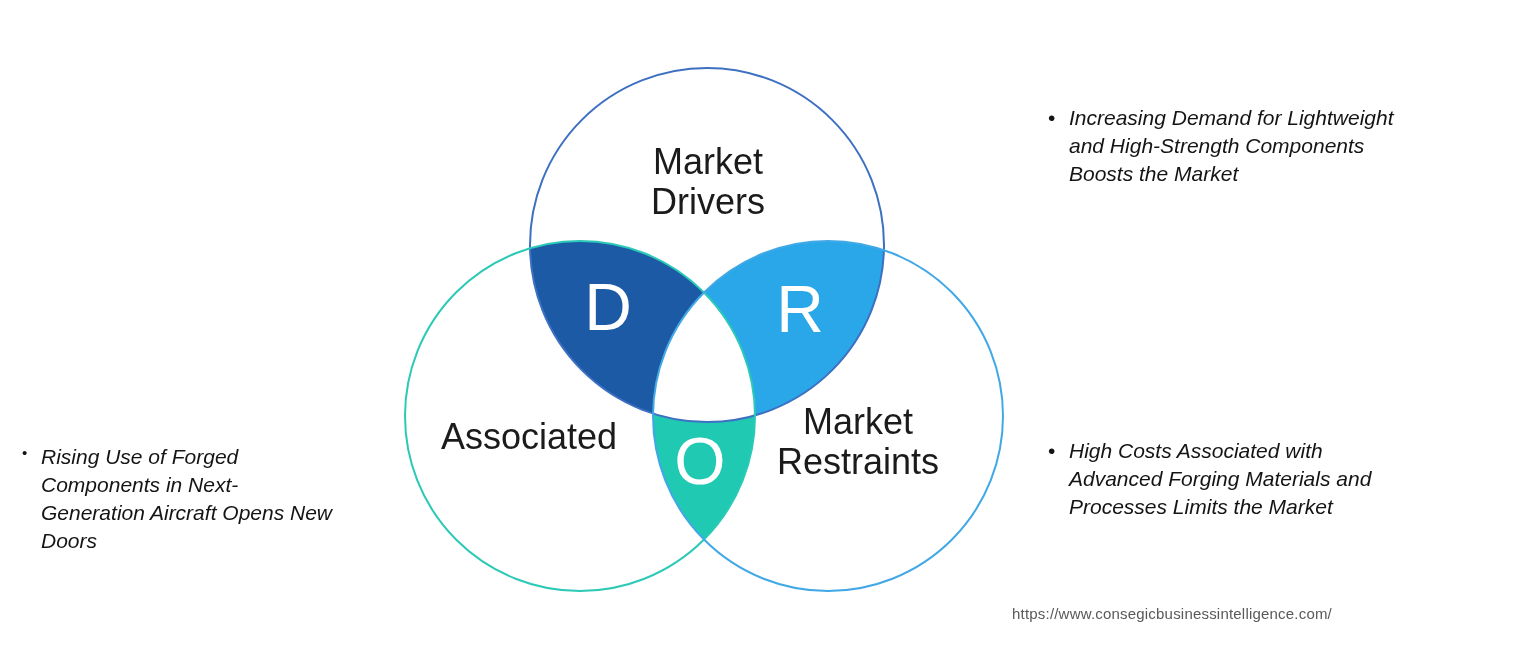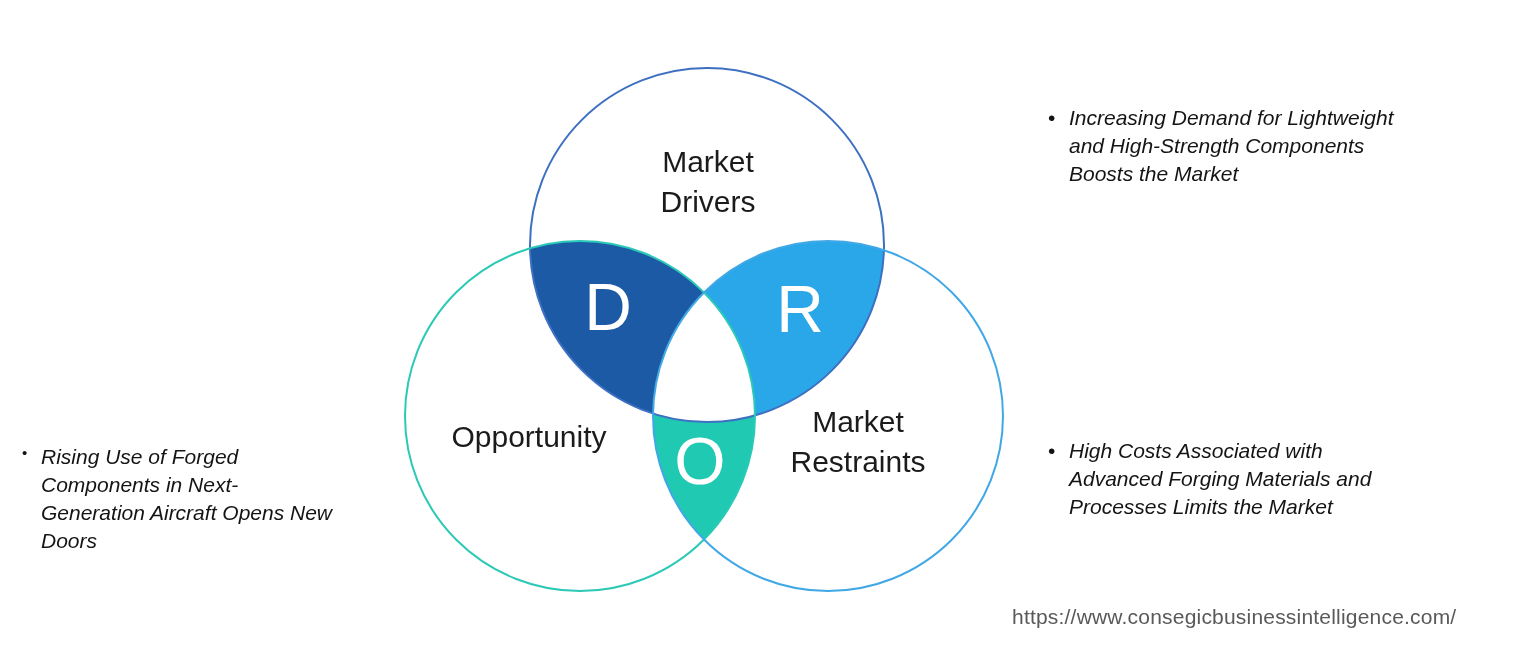--- a/index.html
+++ b/index.html
@@ -25,21 +25,21 @@
     transform: translate(-50%, -50%);
     font-size: 66px;
     font-weight: 400;
     color: #ffffff;
     letter-spacing: 0;
     user-select: none;
   }
   .vlabel {
     position: absolute;
     transform: translate(-50%, -50%);
-    font-size: 30px;
+    font-size: 36px;
     line-height: 40px;
     color: #1b1b1b;
     text-align: center;
     white-space: pre-line;
   }
   .bullet {
     position: absolute;
     display: flex;
     align-items: flex-start;
     font-size: 21px;
@@ -62,21 +62,21 @@
     width: 19px;
     font-size: 15px;
     position: relative;
     top: -4px;
   }
   .source-url {
     position: absolute;
     left: 1012px;
     top: 605px;
     width: 470px;
-    font-size: 21px;
+    font-size: 15px;
     color: #595959;
     letter-spacing: 0.2px;
   }
 </style>
 </head>
 <body>
 
 <div class="canvas">
 
   <svg class="venn-svg" width="1515" height="660" viewBox="0 0 1515 660">
@@ -106,21 +106,21 @@
     <circle cx="580" cy="416" r="175" fill="none" stroke-width="2" stroke="#2bc9b6"></circle>
     <circle cx="828" cy="416" r="175" fill="none" stroke-width="2" stroke="#41a8e6"></circle>
   </svg>
 
   <div class="vletter" style="left:608px; top:307px;">D</div>
   <div class="vletter" style="left:800px; top:309px;">R</div>
   <div class="vletter" style="left:700px; top:461px;">O</div>
 
   <div class="vlabel" style="left:708px; top:182px;">Market
 Drivers</div>
-  <div class="vlabel" style="left:529px; top:437px;">Opportunity</div>
+  <div class="vlabel" style="left:529px; top:437px;">Associated</div>
   <div class="vlabel" style="left:858px; top:442px;">Market
 Restraints</div>
 
   <div class="bullet bullet-right-1">
     <span class="marker">•</span>
     <span class="btext">Increasing Demand for Lightweight
 and High-Strength Components
 Boosts the Market</span>
   </div>
 

